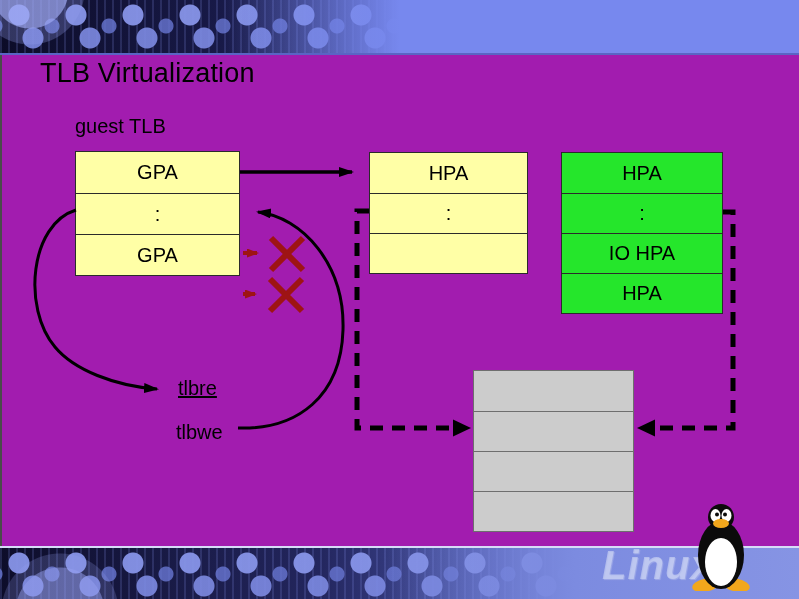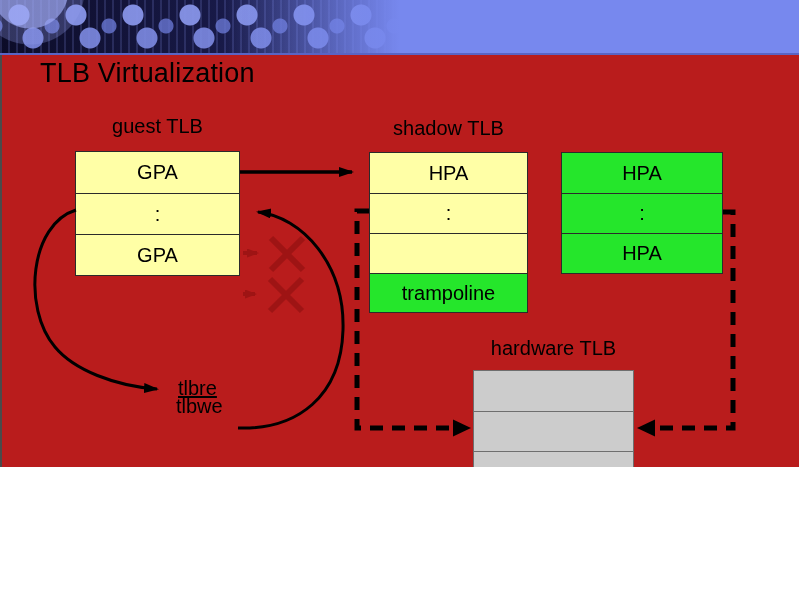--- a/index.html
+++ b/index.html
@@ -2,21 +2,21 @@
 <html style="--band-blue: #7788ee; --footer-blue: #7c8be0; --cell-yellow: #ffffa6; --cell-green: #25e62b; --cell-gray: #cccccc; --line-black: #000000; --cross-red: #9e1414; --tux-orange: #f2a71c;"><head>
 <meta charset="utf-8">
 <style>
   html,body{margin:0;padding:0;}
   body{
     width:799px;height:599px;
     font-family:"Liberation Sans","DejaVu Sans",sans-serif;
     background:#fff;
   }
   .slide{
-    position:relative;width:799px;height:467px;overflow:hidden;background:#b91c1c;
+    position:relative;width:799px;height:599px;overflow:hidden;background:#a21caf;
   }
   .left-edge{
     position:absolute;left:0;top:0;width:2px;height:599px;background:#4a4a4a;z-index:1;
   }
   
   .band{position:absolute;left:0;width:799px;height:53px;z-index:2;}
   .band-top{
     top:0;
     background-image:
       linear-gradient(90deg, rgba(119,136,238,0) 0%, rgba(119,136,238,0) 28%, var(--band-blue) 50%, var(--band-blue) 100%),
@@ -58,21 +58,21 @@
     font-size:20px;color:#000;border-top:1px solid #2b2b2b;
   }
   .tbl .row:first-child{border-top:none;}
   .row.yellow{background:var(--cell-yellow);}
   .row.green{background:var(--cell-green);}
   .row.gray{background:var(--cell-gray);}
   .tbl-hw{border:1px solid #6e6e6e;}
   .tbl-hw .row{border-top:1px solid #6e6e6e;}
   .tbl-hw .row:first-child{border-top:none;}
   .tbl-label{
-    position:absolute;z-index:3;font-size:20px;color:#000;text-align:center;
+    position:absolute;z-index:3;font-size:20px;color:#000;
   }
   .instr-label{
     position:absolute;z-index:4;font-size:20px;color:#000;
   }
   
   .overlay{position:absolute;left:0;top:0;z-index:5;pointer-events:none;}
   .k{stroke:var(--line-black);fill:none;}
   .red{stroke:var(--cross-red);fill:none;}
   .dash{stroke:var(--line-black);fill:none;stroke-width:5;stroke-dasharray:13 9;}
   .ah{fill:var(--line-black);}
@@ -101,66 +101,64 @@
         <span>GPA</span>
       </div>
     <div class="row yellow" style="height:41px">
         <span>:</span>
       </div>
     <div class="row yellow" style="height:41px">
         <span>GPA</span>
       </div>
   </div>
 
-  <div class="tbl-label" style="left:369px;top:117px;width:159px;">shadow TLB</div>
   <div class="tbl" style="left:369px;top:152px;width:159px;">
     <div class="row yellow" style="height:40px">
         <span>HPA</span>
       </div>
     <div class="row yellow" style="height:40px">
         <span>:</span>
       </div>
     <div class="row yellow" style="height:40px">
         <span></span>
       </div>
-    <div class="row green" style="height:39px">
-        <span>trampoline</span>
-      </div>
   </div>
 
   <div class="tbl" style="left:561px;top:152px;width:162px;">
     <div class="row green" style="height:40px">
         <span>HPA</span>
       </div>
     <div class="row green" style="height:40px">
         <span>:</span>
       </div>
     <div class="row green" style="height:40px">
+        <span>IO HPA</span>
+      </div>
+    <div class="row green" style="height:40px">
         <span>HPA</span>
       </div>
   </div>
 
-  <div class="tbl-label" style="left:473px;top:337px;width:161px;">hardware TLB</div>
   <div class="tbl tbl-hw" style="left:473px;top:370px;width:161px;">
     <div class="row gray" style="height:40px">
         <span></span>
       </div>
     <div class="row gray" style="height:40px">
         <span></span>
       </div>
     <div class="row gray" style="height:40px">
         <span></span>
       </div>
     <div class="row gray" style="height:40px">
         <span></span>
       </div>
   </div>
 
   <div class="instr-label" style="left:178px;top:377px;text-decoration:underline;">tlbre</div>
-  <div class="instr-label" style="left:176px;top:395px;">tlbwe</div>
+  <div class="instr-label" style="left:176px;top:421px;">tlbwe</div>
 
   <svg class="overlay" width="799" height="599" viewBox="0 0 799 599">
     <defs>
       <marker id="mB" markerUnits="userSpaceOnUse" markerWidth="16" markerHeight="12" refX="13" refY="5" orient="auto">
         <path d="M0,0 L15,5 L0,10 Z" fill="#000"></path>
       </marker>
       <marker id="mR" markerUnits="userSpaceOnUse" markerWidth="13" markerHeight="10" refX="10" refY="4.5" orient="auto">
         <path d="M0,0 L12,4.5 L0,9 Z" fill="#9e1414"></path>
       </marker>
     </defs>

